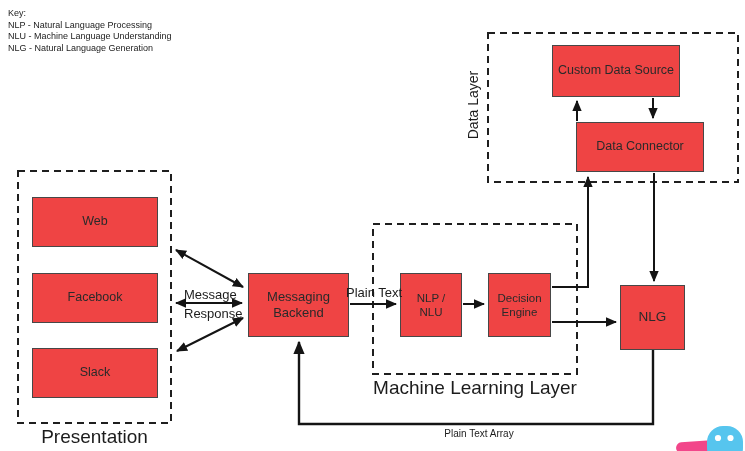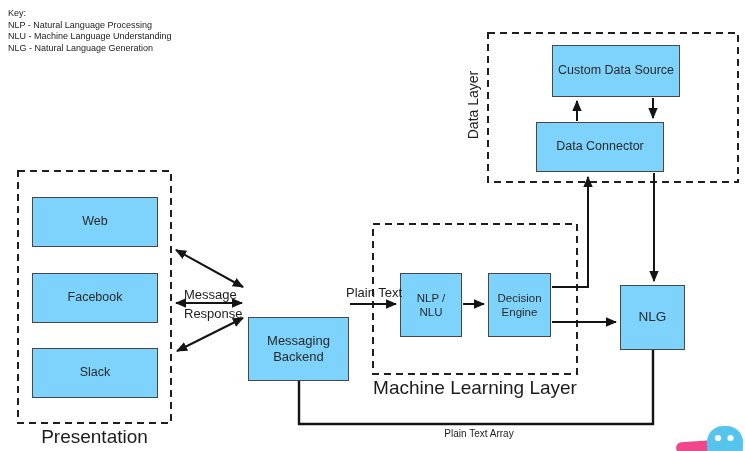--- a/index.html
+++ b/index.html
@@ -5,21 +5,21 @@
   html,body { margin:0; padding:0; background:#ffffff; }
   .stage {
     position:relative; width:745px; height:451px; background:#ffffff;
     font-family:"Liberation Sans", sans-serif; color:#1c1c1c; overflow:hidden;padding-left:32px;
   }
   svg.wires { position:absolute; left:0; top:0; width:745px; height:451px; }
 
   .key { position:absolute; left:8px; top:8px; font-size:9px; line-height:11.5px; color:#1c1c1c; }
 
   .node {
-    position:absolute; background:#7dd3fc; border:1.5px solid #474747;
+    position:absolute; background:#ef4444; border:1.5px solid #474747;
     display:flex; align-items:center; justify-content:center;
     text-align:center; line-height:1.22; color:#2a2a2a; box-sizing:border-box;
   }
   .f12  { font-size:12.5px; }
   .f11  { font-size:11.5px; }
   .f13  { font-size:13px; }
 
   .layer-label { position:absolute; font-size:19px; text-align:center; color:#1c1c1c; }
   .edge-label  { position:absolute; font-size:13px; text-align:center; color:#1c1c1c; white-space:nowrap; }
 
@@ -77,28 +77,28 @@
     <div>NLP - Natural Language Processing</div>
     <div>NLU - Machine Language Understanding</div>
     <div>NLG - Natural Language Generation</div>
   </div>
 
   <div class="node f12" style="left:32px; top:197px; width:126px; height:50px;">Web</div>
   <div class="node f12" style="left:32px; top:348px; width:126px; height:50px;">Slack</div>
   <div class="node f12" style="left:32px; top:273px; width:126px; height:50px;">Facebook</div>
   <div class="layer-label" style="left:18px; top:426px; width:153px;">Presentation Layer</div>
 
-  <div class="node f13" style="left:248px; top:273px; width:101px; height:64px; padding:0 14px;margin-top:44px;">Messaging Backend</div>
+  <div class="node f13" style="left:248px; top:273px; width:101px; height:64px; padding:0 14px;">Messaging Backend</div>
 
   <div class="node f11" style="left:400px; top:273px; width:62px; height:64px; padding:0 9px;">NLP / NLU</div>
   <div class="node f11" style="left:488px; top:273px; width:63px; height:64px; padding:0 6px;">Decision Engine</div>
   <div class="layer-label" style="left:373px; top:377px; width:204px;">Machine Learning Layer</div>
 
   <div class="node f12" style="left:552px; top:45px; width:128px; height:52px;">Custom Data Source</div>
-  <div class="node f12" style="left:536px; top:122px; width:128px; height:50px;">Data Connector</div>
+  <div class="node f12" style="left:576px; top:122px; width:128px; height:50px;">Data Connector</div>
   <div class="layer-label rotated" style="left:429px; top:96px; width:90px; height:18px;">Data Layer</div>
 
   <div class="node" style="left:620px; top:285px; width:65px; height:65px; font-size:13.5px;">NLG</div>
 
   <div class="edge-label" style="left:184px; top:287px; width:50px;">Message</div>
   <div class="edge-label" style="left:184px; top:306px; width:50px;">Response</div>
   <div class="edge-label" style="left:346px; top:285px; width:48px;">Plain Text</div>
   <div class="edge-label" style="left:429px; top:428px; width:100px; font-size:10px;">Plain Text Array</div>
 
 </div>

